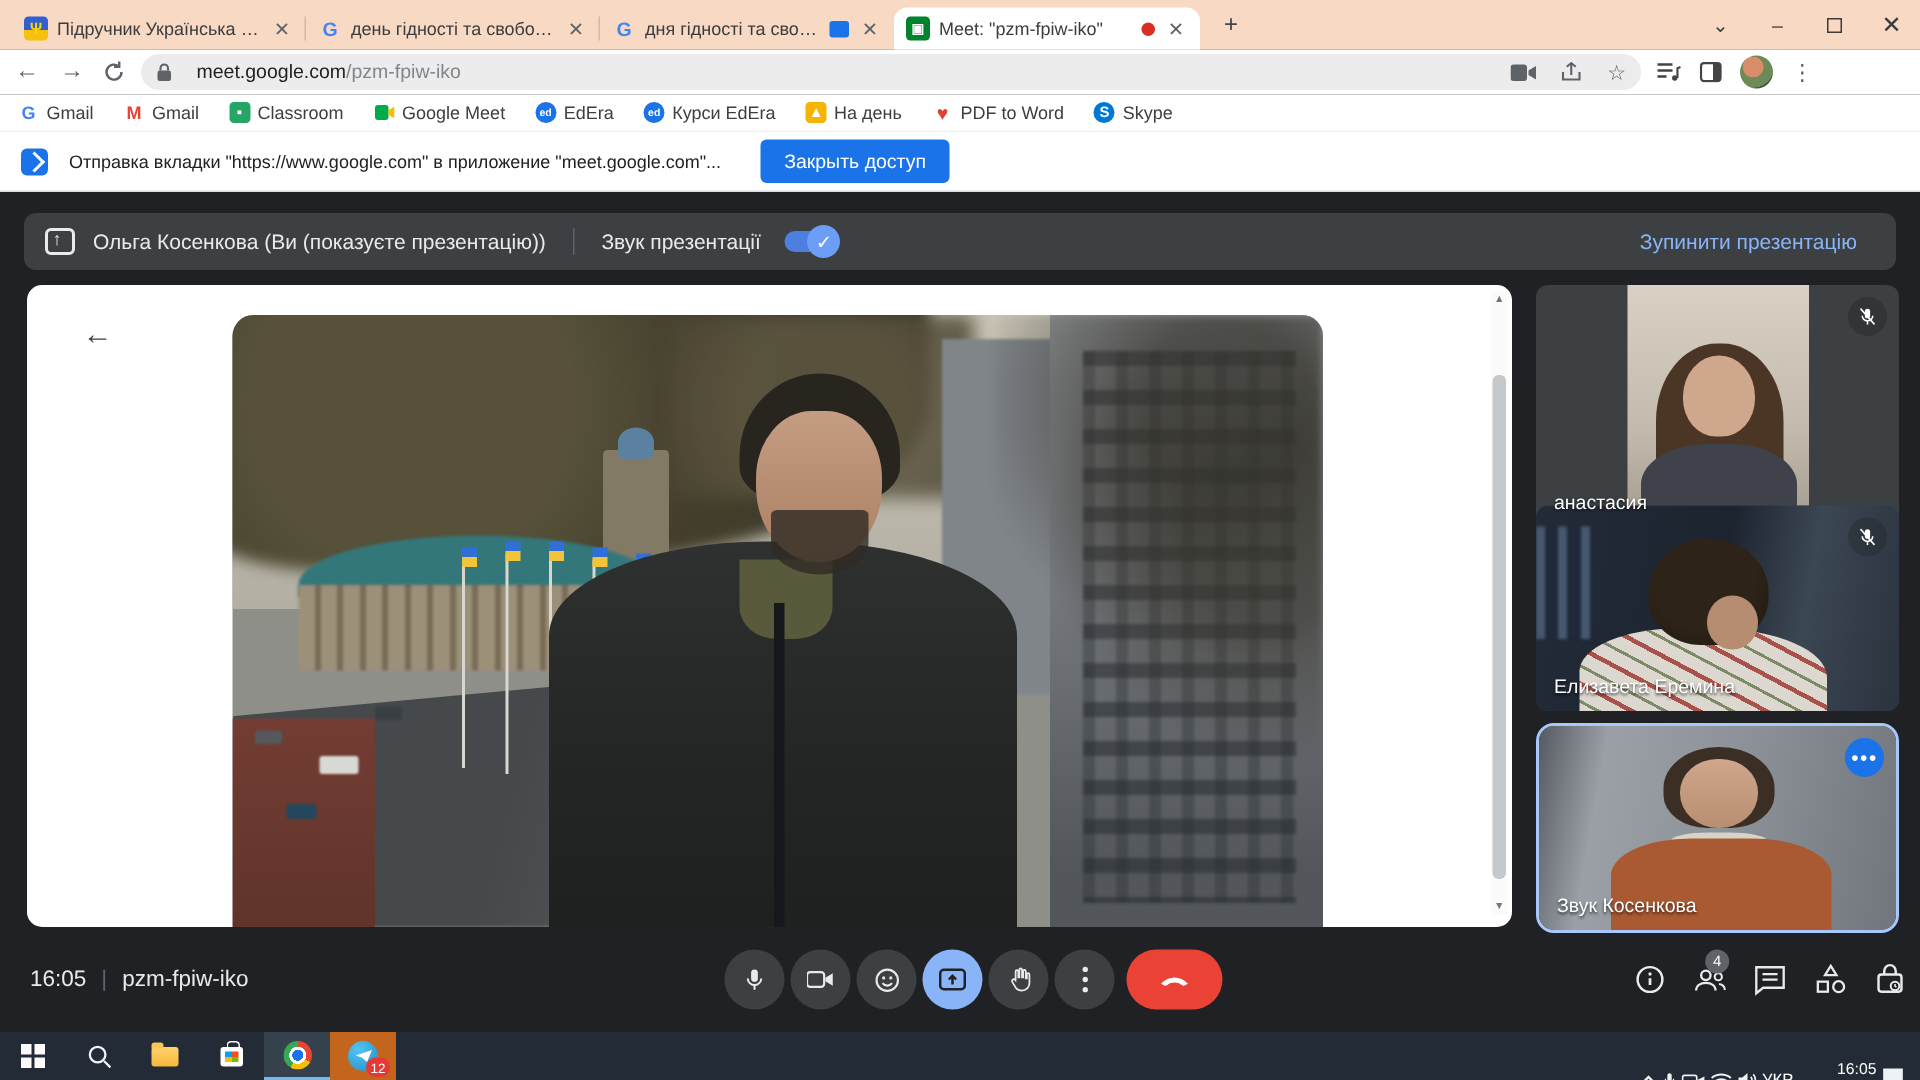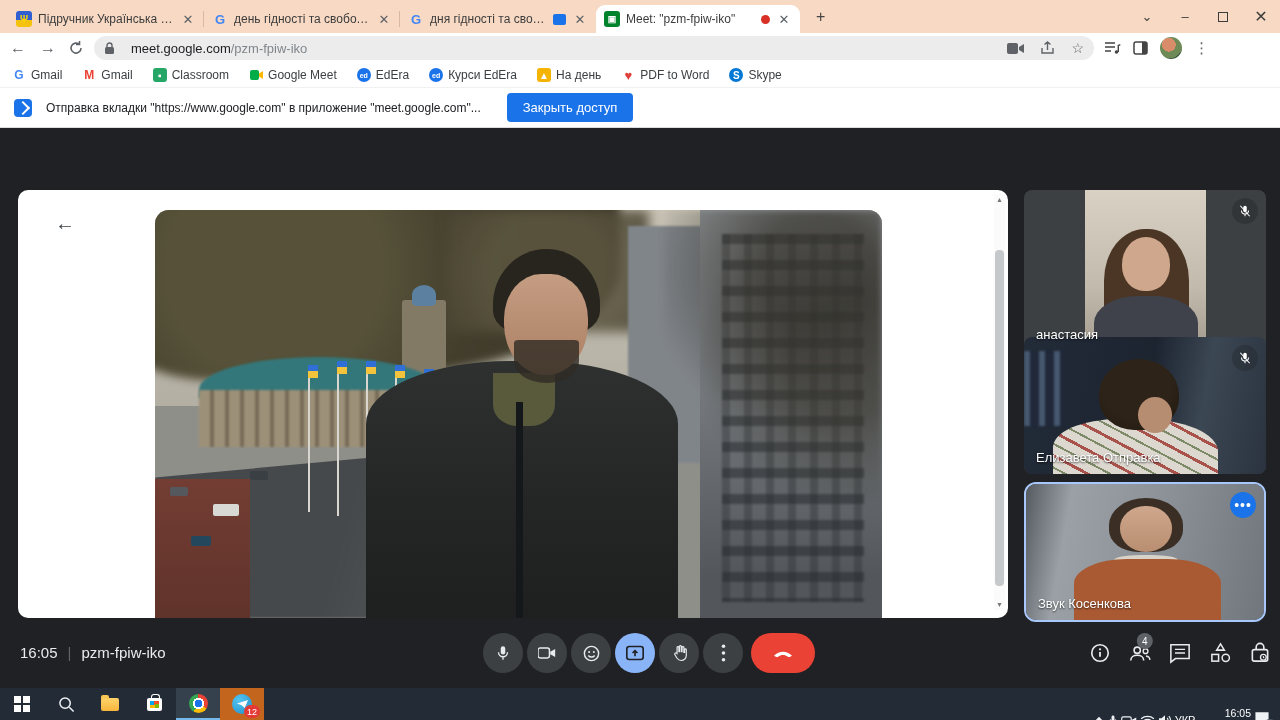--- a/index.html
+++ b/index.html
@@ -290,20 +290,30 @@
   </div>
 
   <div class="notifybar">
     <span class="share-ic"></span>
     <span class="notif-text">Отправка вкладки "https://www.google.com" в приложение "meet.google.com"...</span>
     <button class="btn-primary">Закрыть доступ</button>
   </div>
 
   <div class="meet">
 
+    <div class="banner">
+      <span class="present-ic"></span>
+      <span>Ольга Косенкова (Ви (показуєте презентацію))</span>
+      <span class="banner-div"></span>
+      <span>Звук презентації</span>
+      <span class="toggle">
+          <span class="knob">✓</span>
+        </span>
+      <span class="stop-btn">Зупинити презентацію</span>
+    </div>
 
     <div class="stage">
       <span class="back-arrow">←</span>
 
       <div class="video">
         <div class="v-sky"></div>
         <div class="v-hill"></div>
         <div class="v-hill2"></div>
         <div class="v-tower"></div>
         <div class="v-dome"></div>
@@ -374,21 +384,21 @@
       <div class="t2-body"></div>
       <div class="t2-head"></div>
       <div class="t2-face"></div>
       <span class="micoff">
         <svg width="14" height="14" viewBox="0 0 24 24">
             <path d="M12 3a3 3 0 0 1 3 3v5a3 3 0 0 1-6 0V6a3 3 0 0 1 3-3z" fill="#fff"></path>
             <path d="M6 11a6 6 0 0 0 12 0M12 17v4" stroke="#fff" stroke-width="1.8" fill="none"></path>
             <line x1="4" y1="3" x2="20" y2="21" stroke="#fff" stroke-width="1.8"></line>
           </svg>
       </span>
-      <span class="pname">Елизавета Отправка</span>
+      <span class="pname">Елизавета Ерёмина</span>
     </div>
 
     <div class="tile tile3">
       <div class="t3-bg"></div>
       <div class="t3-hair"></div>
       <div class="t3-face"></div>
       <div class="t3-collar"></div>
       <div class="t3-body"></div>
       <span class="more-btn">•••</span>
       <span class="pname">Звук Косенкова</span>

